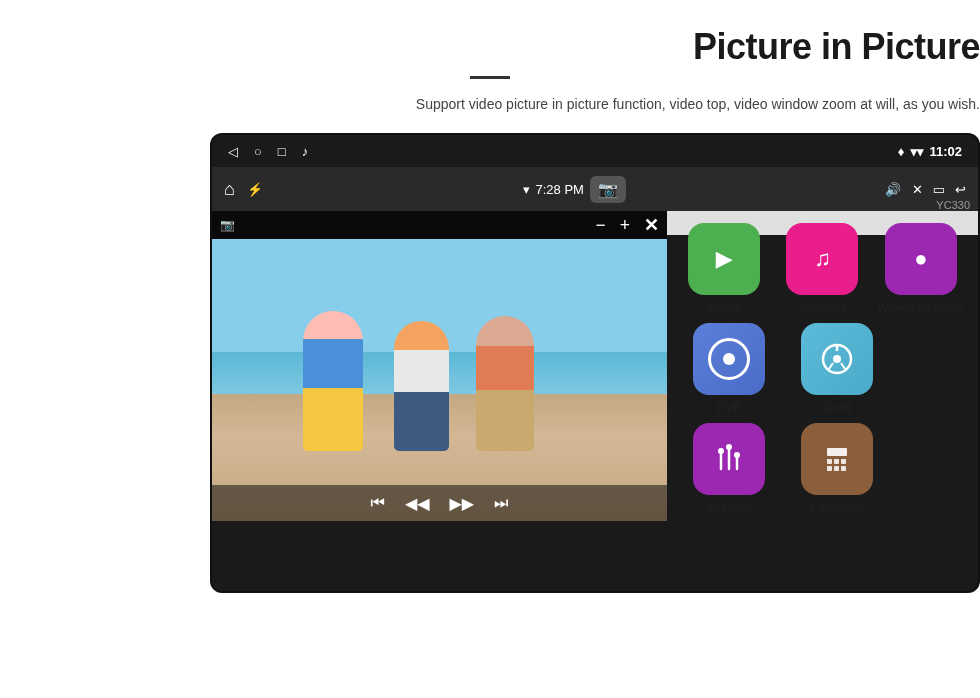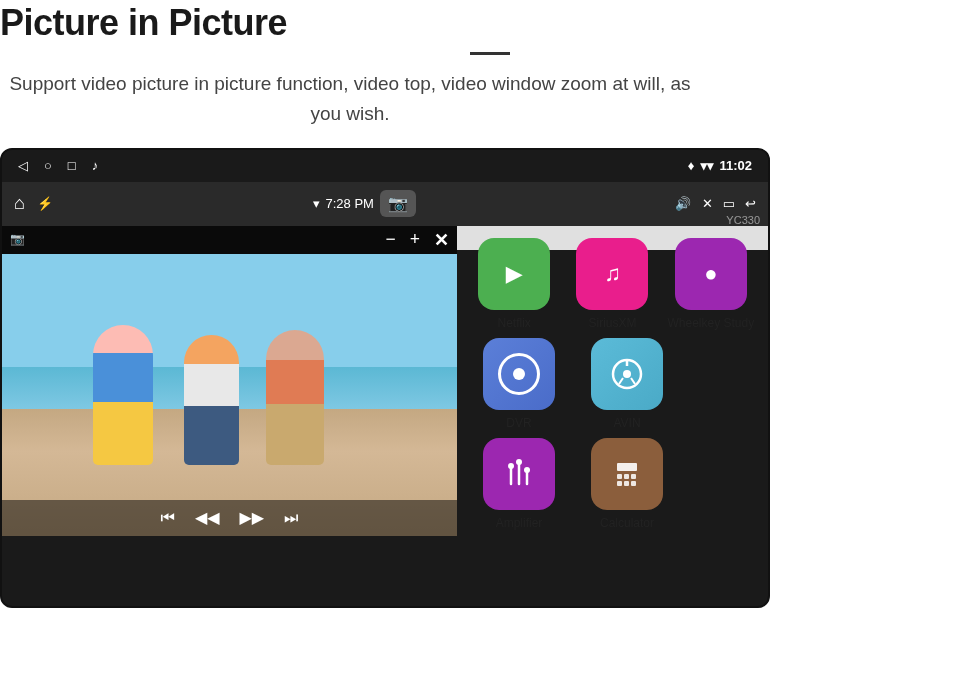--- a/index.html
+++ b/index.html
@@ -9,42 +9,42 @@
       background: #ffffff;
       font-family: 'Georgia', serif;
       overflow: hidden;
     }
 
     .page-wrapper {
       width: 980px;
       height: 616px;
       display: flex;
       flex-direction: column;
-      align-items: flex-start;
-      padding-top: 2px;
+      align-items: flex-end;
+      padding-top: 26px;
     }
 
     .page-title {
       font-size: 36px;
       font-weight: 900;
       color: #1a1a1a;
       font-family: 'Arial Black', sans-serif;
       letter-spacing: -0.5px;
       margin-bottom: 8px;
     }
 
     .title-divider {
       width: 40px;
       height: 3px;
       background: #333;
       margin: 0 auto 14px auto;
     }
 
     .subtitle {
-      font-size: 19px;
+      font-size: 14px;
       color: #444;
       text-align: center;
       max-width: 700px;
       line-height: 1.6;
       font-family: Arial, sans-serif;
       margin-bottom: 18px;
     }
 
     
     .device-frame {

